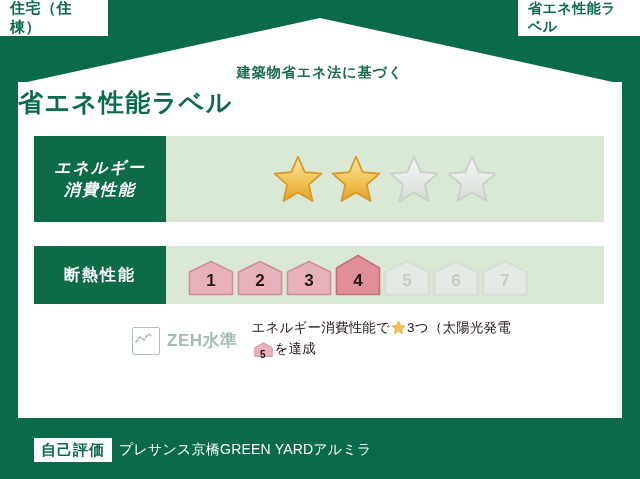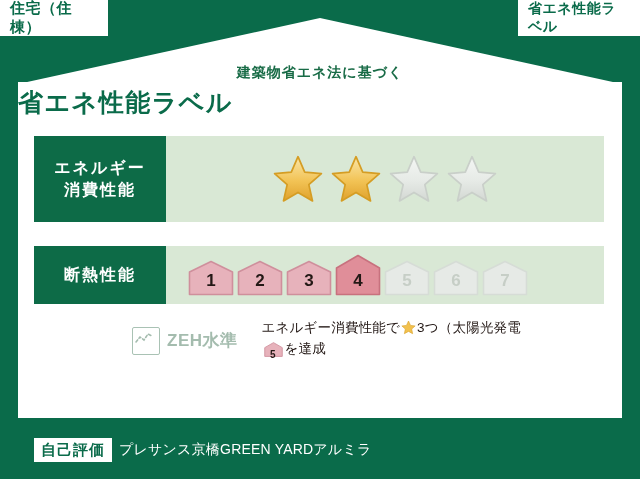--- a/index.html
+++ b/index.html
@@ -42,21 +42,21 @@
     position:absolute;left:0;top:46px;width:604px;text-align:center;
     color:#186b46;font-size:14px;font-weight:bold;letter-spacing:1px;
   }
   .main-title{
     position:absolute;left:0;top:68px;width:604px;text-align:left;
     color:#0a6b4a;font-size:25px;font-weight:bold;letter-spacing:1.5px;
   }
 
   
   .perf-row{position:absolute;left:16px;width:570px;display:flex;}
-  .row-energy{top:118px;height:86px;}
+  .row-energy{top:118px;height:86px;font-style:italic;}
   .row-insul{top:228px;height:58px;}
 
   .row-label{
     background:#0d6b47;color:#ffffff;font-weight:bold;
     display:flex;flex-direction:column;align-items:center;justify-content:center;
     flex:0 0 132px;letter-spacing:2px;line-height:1.35;font-size:16px;
   }
   .row-value{
     background:#d9e8d5;flex:1;display:flex;align-items:center;
     justify-content:center;
@@ -71,21 +71,21 @@
   .houses{display:flex;align-items:flex-end;gap:3px;}
   .hwrap{position:relative;}
   .hnum{
     position:absolute;left:0;right:0;bottom:5px;text-align:center;
     font-size:17px;font-weight:bold;pointer-events:none;
   }
   .hnum.on{color:#231815;}
   .hnum.off{color:#c6cec6;}
 
   
-  .zeh-area{position:absolute;left:16px;top:300px;width:570px;display:flex;align-items:center;gap:10px;}
+  .zeh-area{position:absolute;left:16px;top:300px;width:570px;display:flex;align-items:center;}
   .zeh-mark{display:flex;align-items:center;gap:7px;flex:0 0 auto;padding-left:98px;}
   .zeh-box{
     width:26px;height:26px;border:1.6px solid #a9c2b4;border-radius:2px;
     position:relative;background:#fff;
   }
   .zeh-text{color:#a4bcae;font-size:17px;font-weight:bold;letter-spacing:.5px;}
   .note{
     color:#231815;font-size:13.5px;line-height:1.55;margin-left:14px;
     letter-spacing:.2px;
   }

